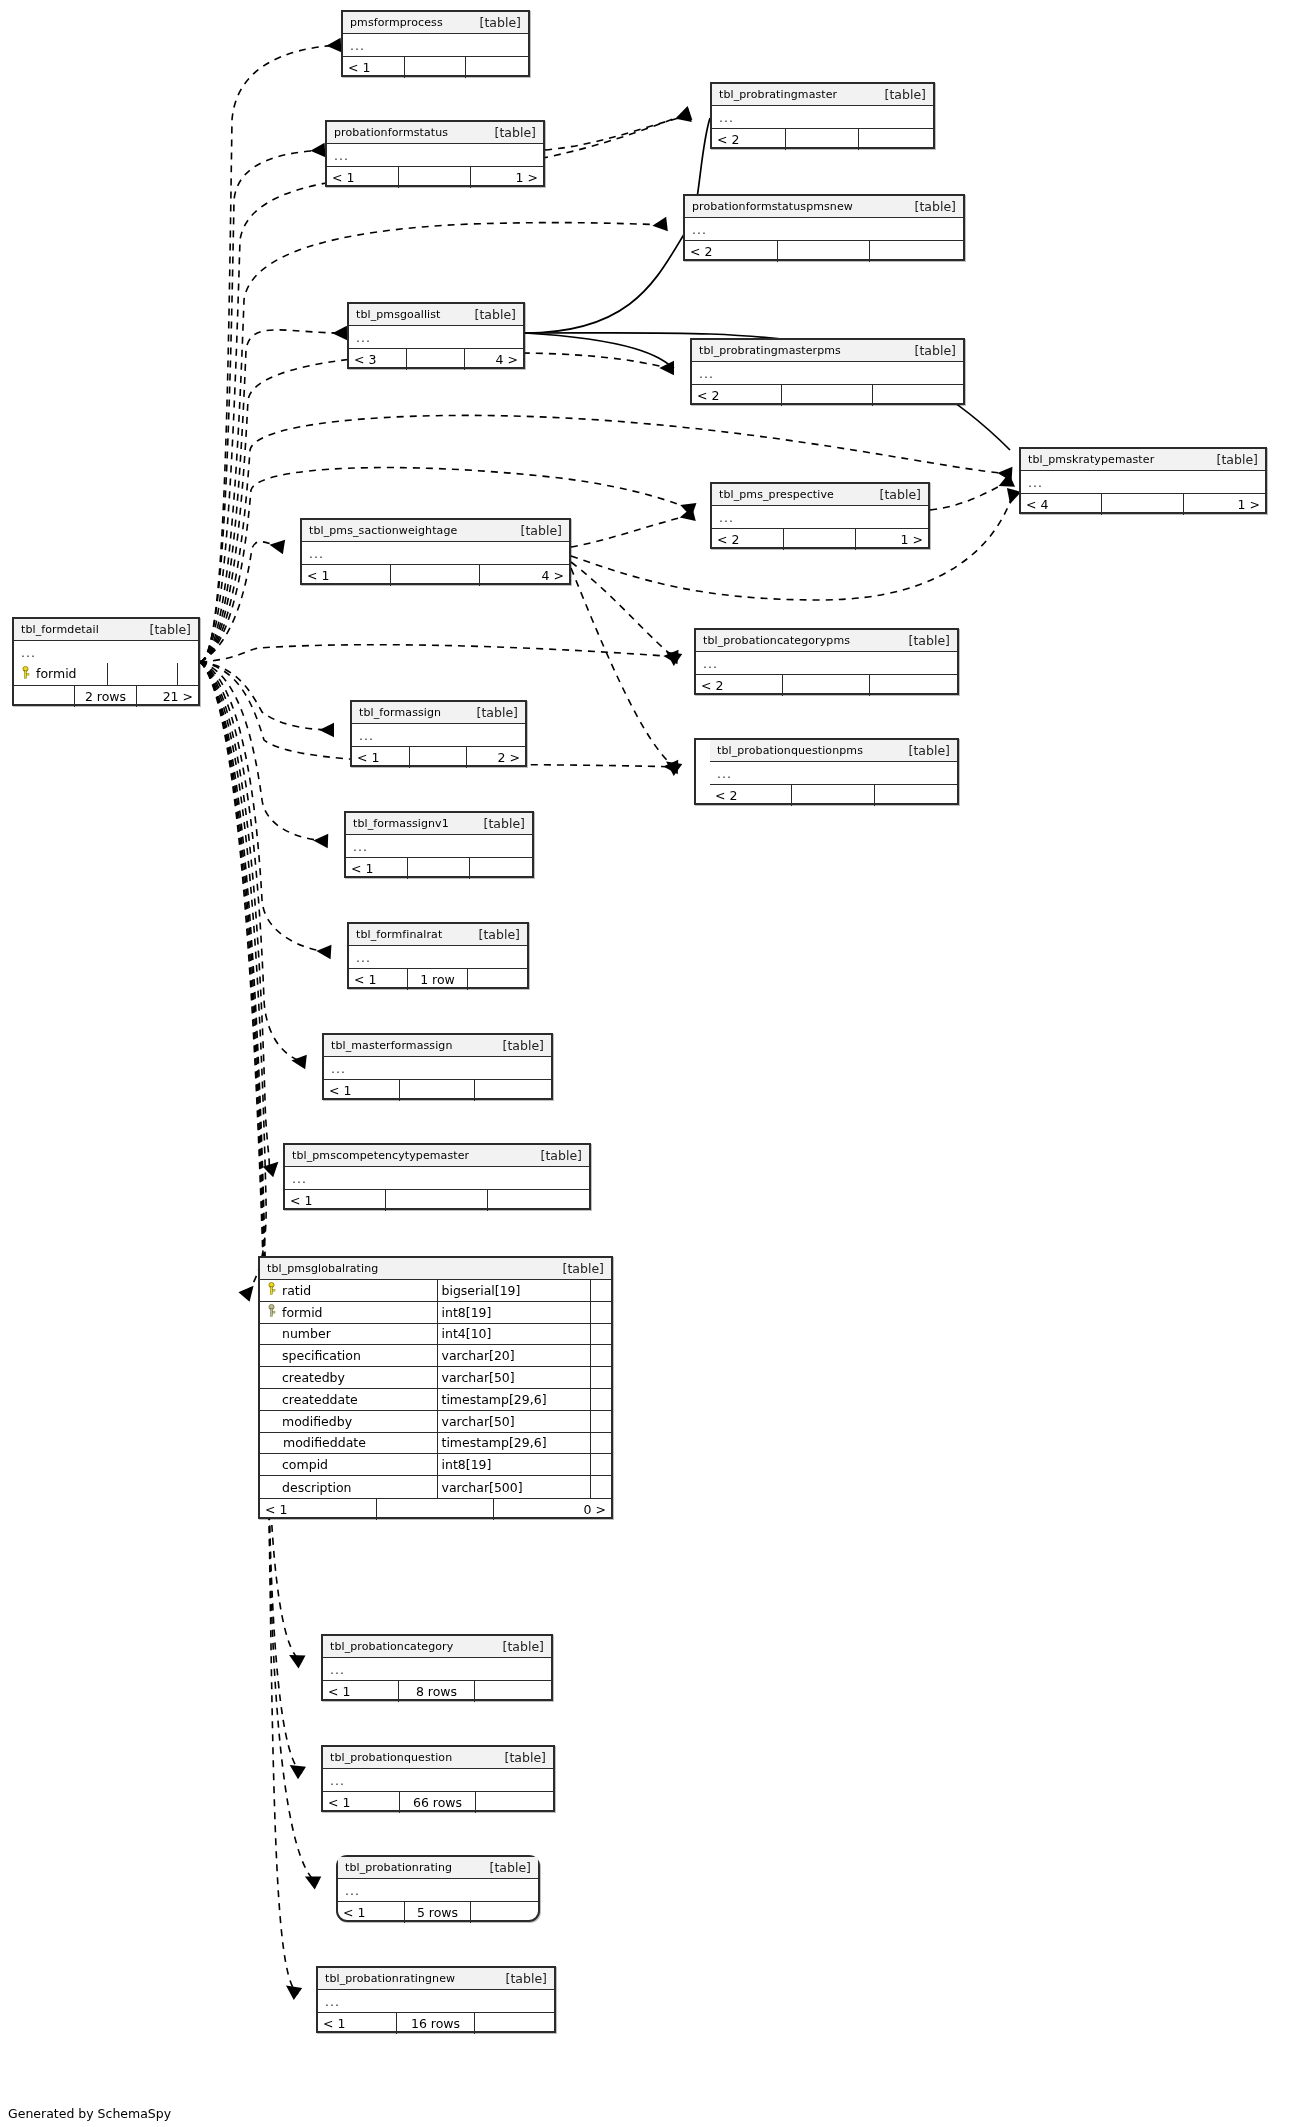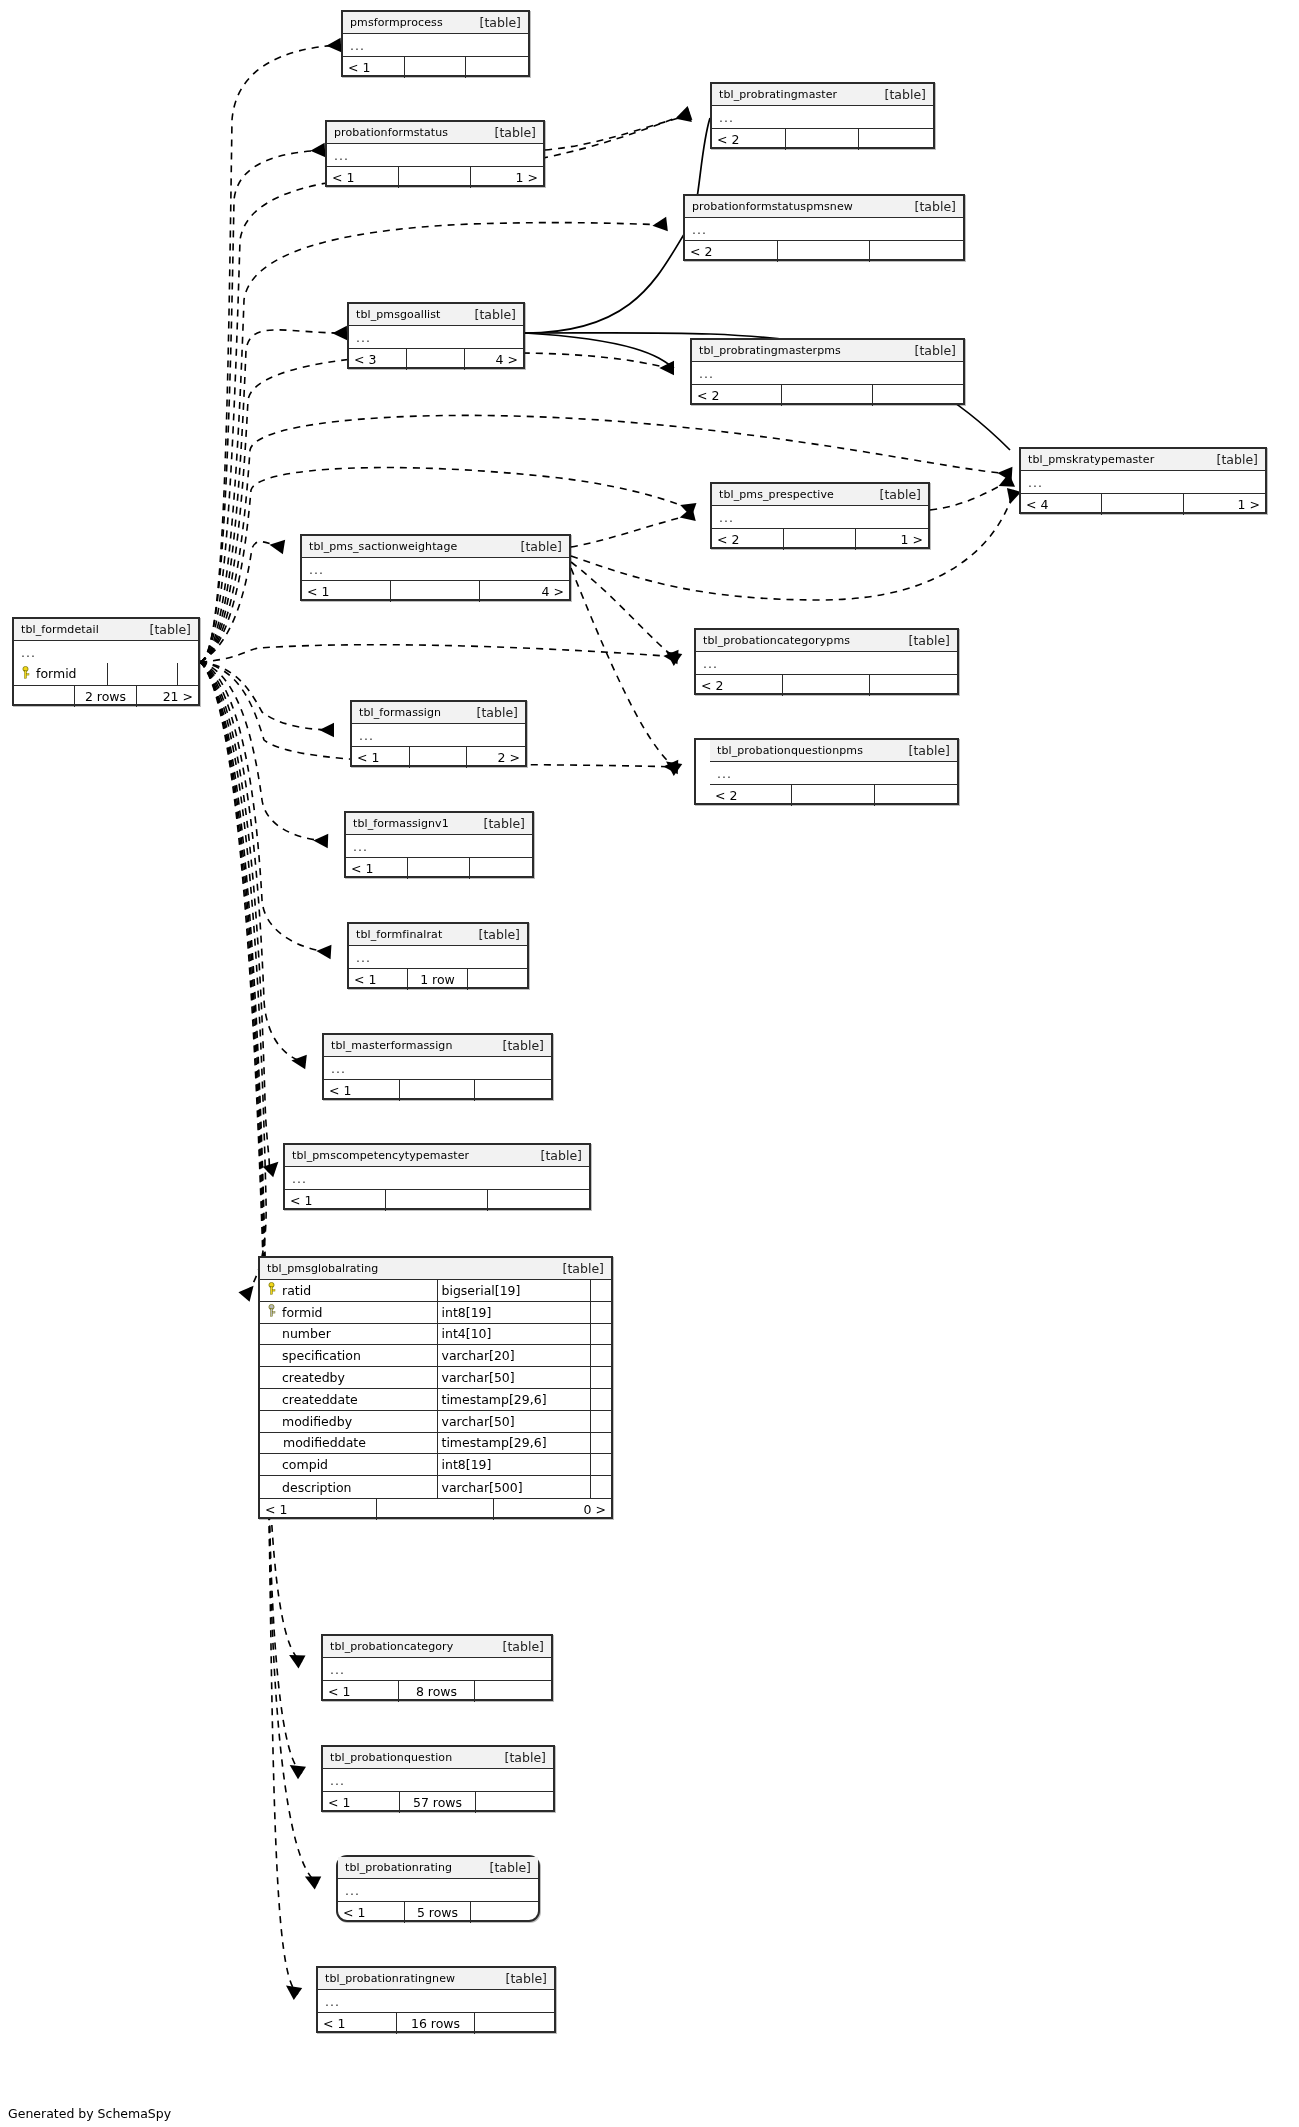--- a/index.html
+++ b/index.html
@@ -314,21 +314,21 @@
       </div>
       <div class="node-body">
         <div class="ellipsis-row">...</div>
       </div>
       <div class="foot">
         <div class="foot-cell foot-l" style="width: 73.3333px;">&lt; 2</div>
         <div class="foot-cell foot-c" style="width: 73.3333px;"></div>
         <div class="foot-cell foot-r" style="width: 73.3333px;">1 &gt;</div>
       </div>
     </div>
-    <div class="node" style="left: 300px; top: 518px; width: 271px; height: 67px; margin-top: 16px;">
+    <div class="node" style="left: 300px; top: 518px; width: 271px; height: 67px;">
       <div class="node-title">
         <span class="tname">tbl_pms_sactionweightage</span>
         <span class="ttag">[table]</span>
       </div>
       <div class="node-body">
         <div class="ellipsis-row">...</div>
       </div>
       <div class="foot">
         <div class="foot-cell foot-l" style="width: 90.3333px;">&lt; 1</div>
         <div class="foot-cell foot-c" style="width: 90.3333px;"></div>
@@ -551,21 +551,21 @@
     <div class="node" style="left: 321px; top: 1745px; width: 234px; height: 67px;">
       <div class="node-title">
         <span class="tname">tbl_probationquestion</span>
         <span class="ttag">[table]</span>
       </div>
       <div class="node-body">
         <div class="ellipsis-row">...</div>
       </div>
       <div class="foot">
         <div class="foot-cell foot-l" style="width: 78px;">&lt; 1</div>
-        <div class="foot-cell foot-c" style="width: 78px;">57 rows</div>
+        <div class="foot-cell foot-c" style="width: 78px;">66 rows</div>
         <div class="foot-cell foot-r" style="width: 78px;"></div>
       </div>
     </div>
     <div class="node" style="left: 336px; top: 1855px; width: 204px; height: 67px; border-radius: 11px;">
       <div class="node-title">
         <span class="tname">tbl_probationrating</span>
         <span class="ttag">[table]</span>
       </div>
       <div class="node-body">
         <div class="ellipsis-row">...</div>

